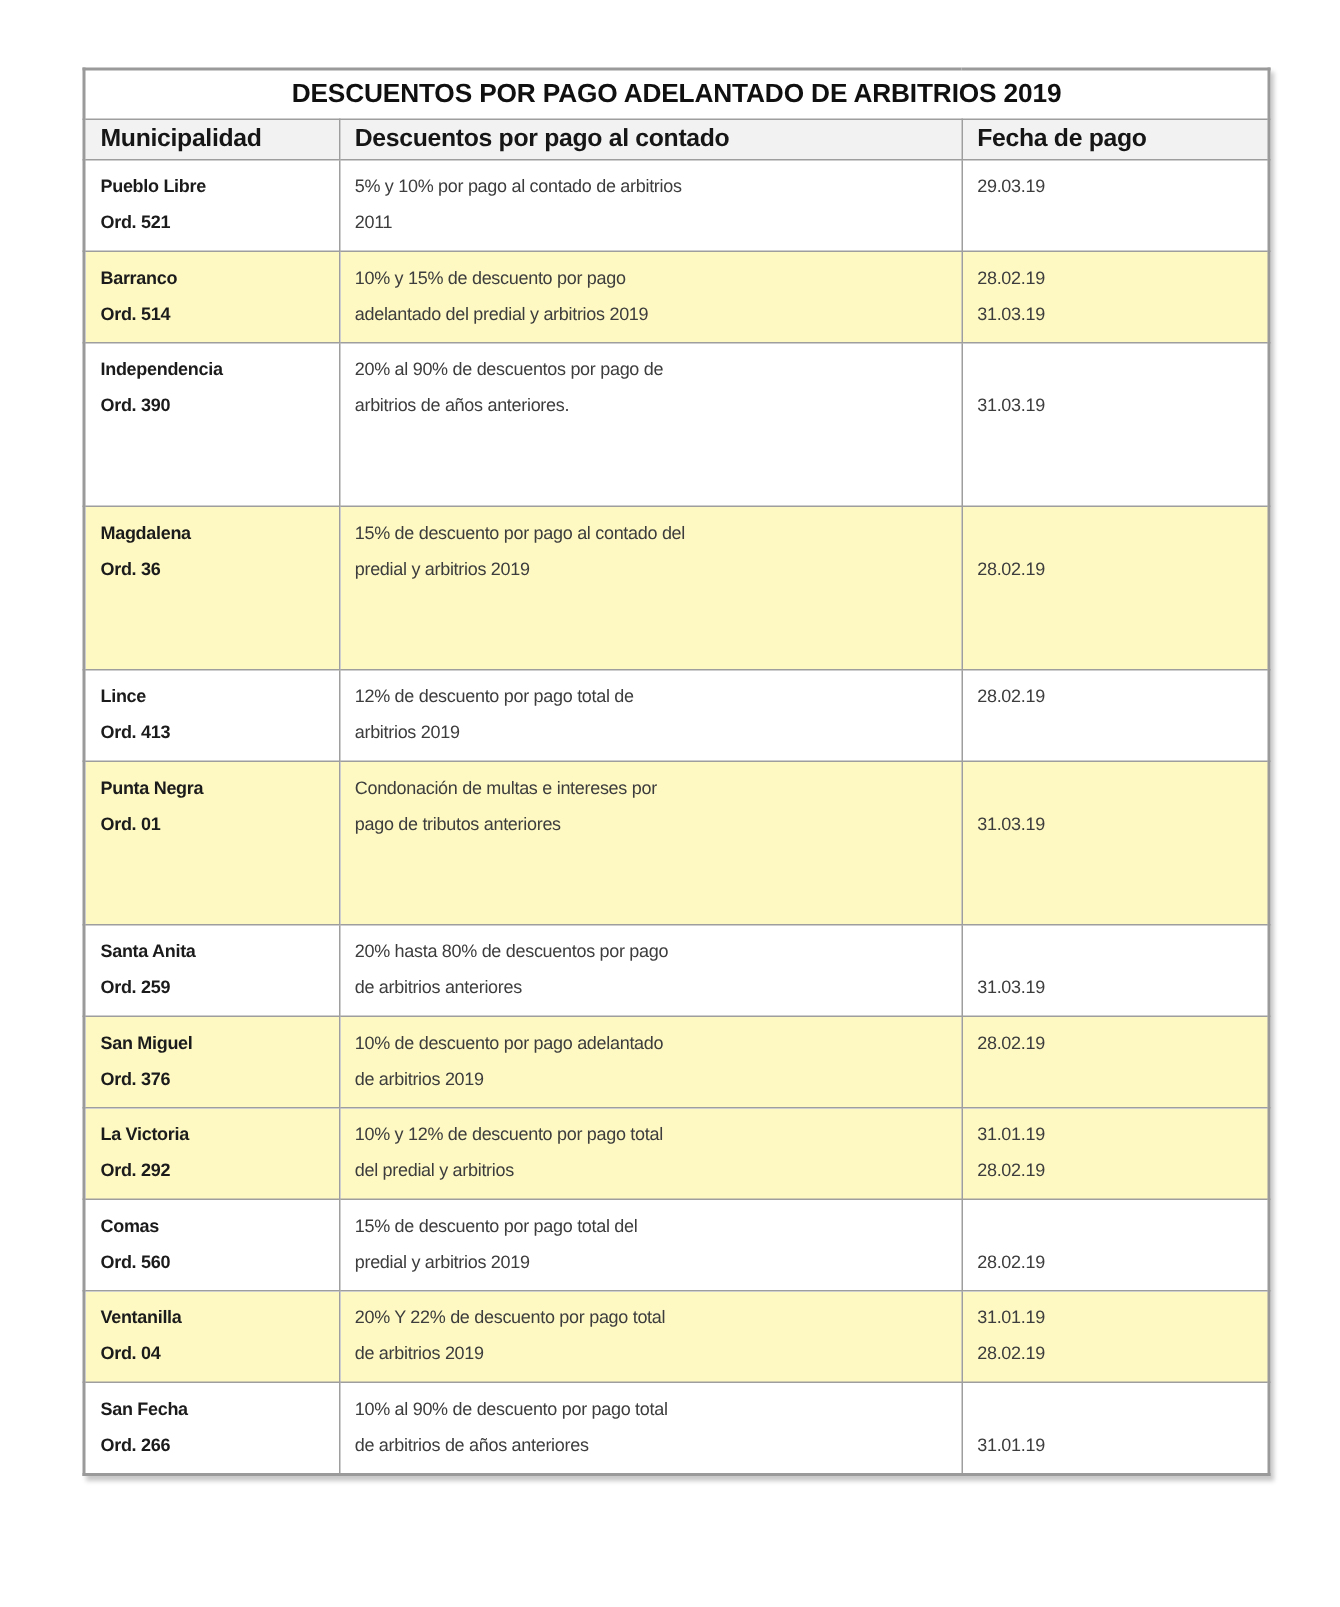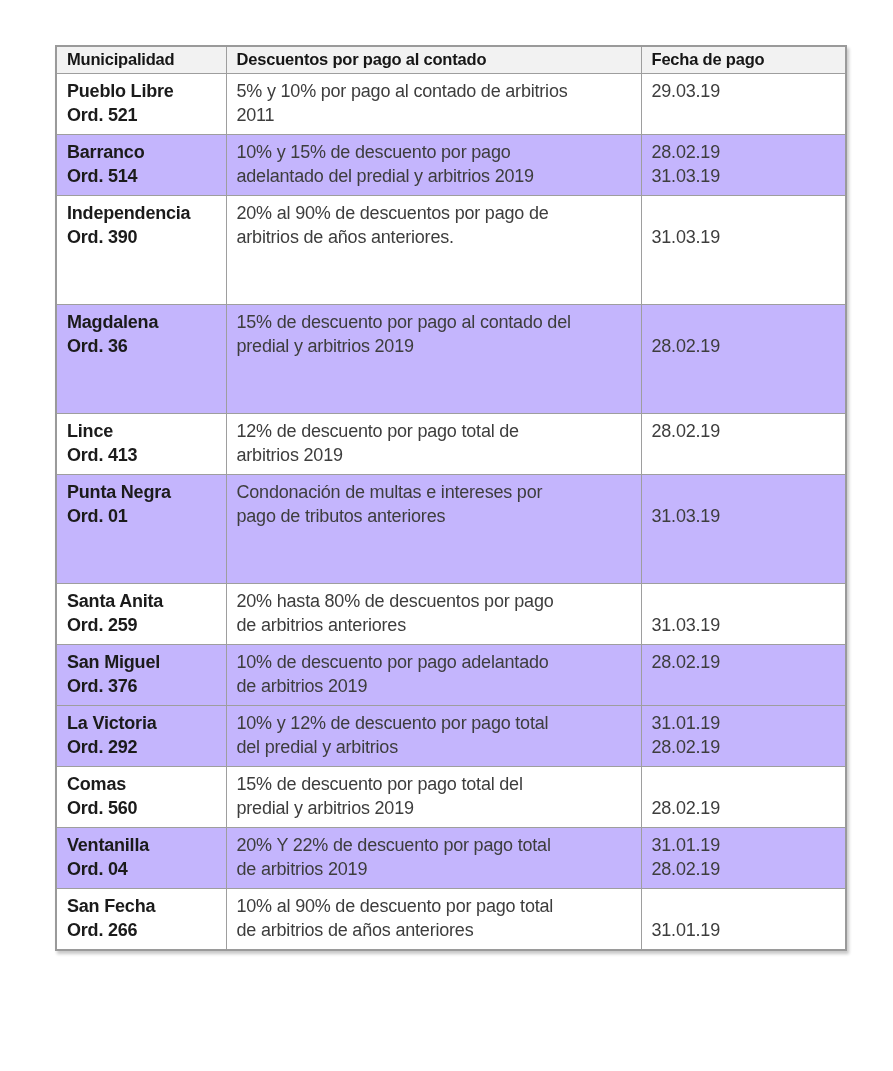--- a/index.html
+++ b/index.html
@@ -21,21 +21,21 @@
     background:#ffffff;
   }
   col.c-muni  { width:170px; }
   col.c-desc  { width:415px; }
   col.c-fecha { width:205px; }
   th, td {
     border:1px solid #9e9e9e;
     vertical-align:top;
     text-align:left;
     padding:5px 10px 7px 10px;
-    font-size:18px;
+    font-size:12px;
     color:#3d3d3d;
     letter-spacing:-0.2px;
     overflow:hidden;
   }
   tr.title-row td {
     text-align:center;
     font-weight:bold;
     font-size:17.5px;
     color:#101010;
     background:#ffffff;
@@ -44,35 +44,38 @@
   }
   tr.head-row th {
     background:#f2f2f2;
     font-weight:bold;
     font-size:16.5px;
     color:#161616;
     padding:3px 10px 4px 10px;
     margin-left:45px;
   }
   tbody tr td { background:#ffffff; }
-  tbody tr.band td { background:#c4b5fd; }
+  tbody tr.band td { background:#fef9c3; }
   td.muni { font-weight:bold; color:#1b1b1b; }
   .line { min-height:24px; line-height:24px; white-space:nowrap; }
 </style>
 </head>
 <body>
 
 <div class="table-wrap">
   <table class="discounts">
     <colgroup>
       <col class="c-muni">
       <col class="c-desc">
       <col class="c-fecha">
     </colgroup>
     <thead>
+      <tr class="title-row">
+        <td colspan="3">DESCUENTOS POR PAGO ADELANTADO DE ARBITRIOS 2019</td>
+      </tr>
       <tr class="head-row">
         <th>Municipalidad</th>
         <th>Descuentos por pago al contado</th>
         <th>Fecha de pago</th>
       </tr>
     </thead>
     <tbody>
         <tr>
           <td class="muni">
             <div class="line">Pueblo Libre</div>

